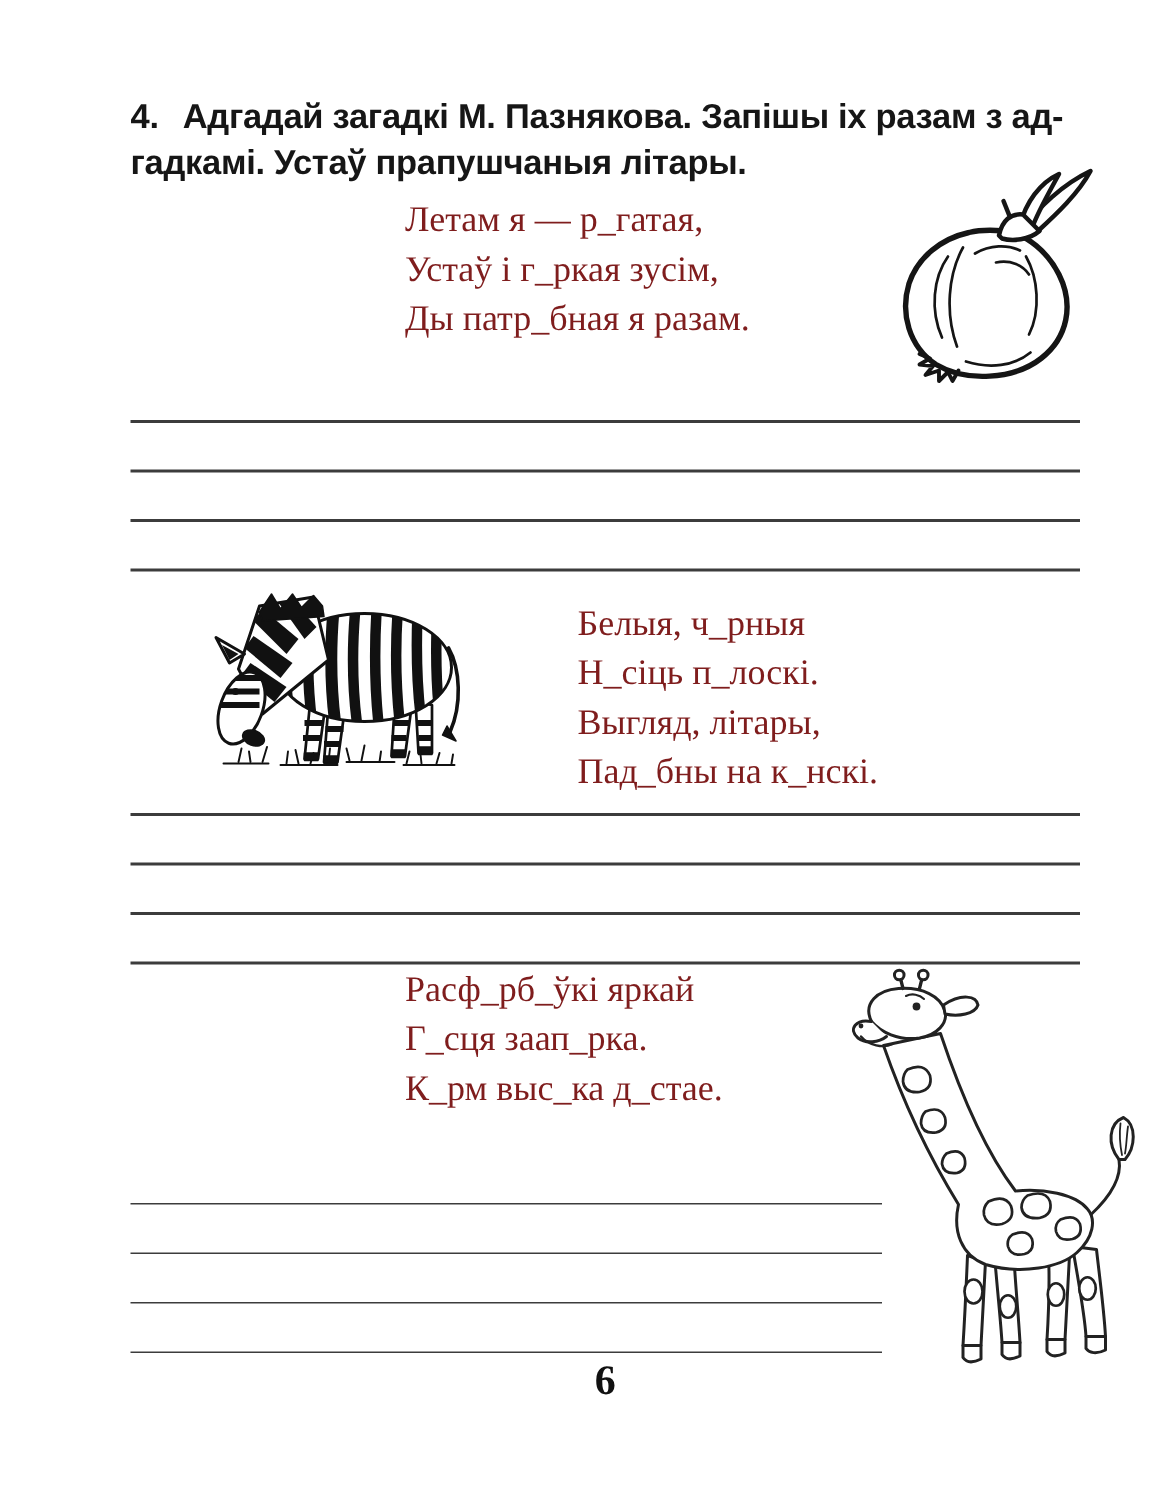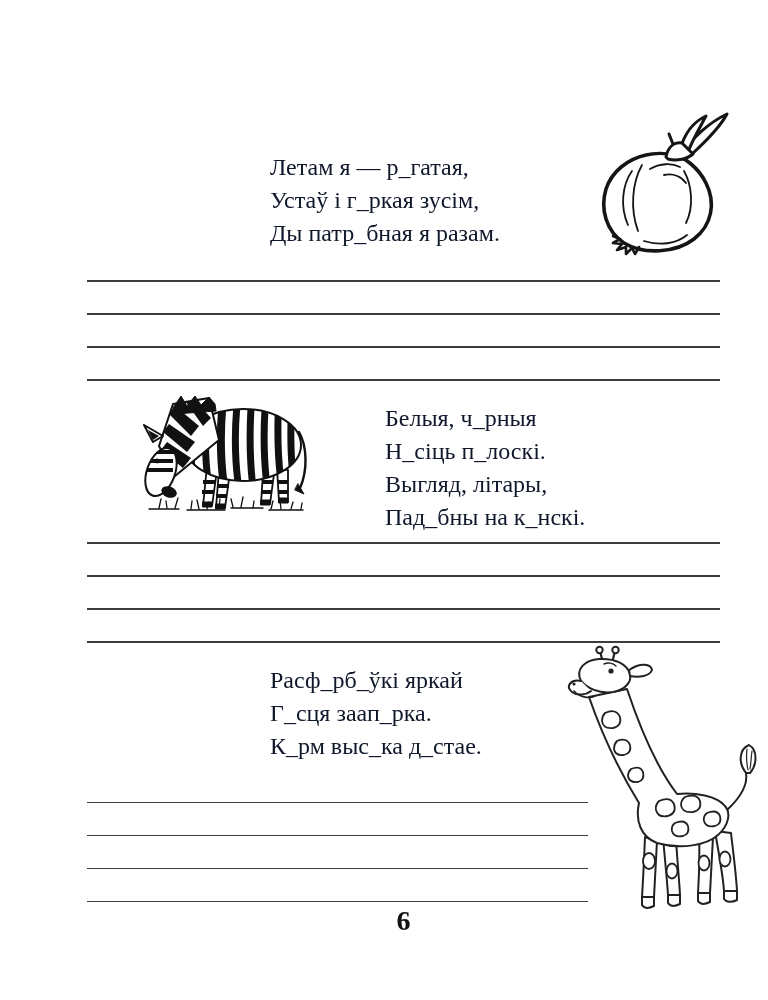--- a/index.html
+++ b/index.html
@@ -7,40 +7,44 @@
     position:relative;width:768px;height:1000px;background:#ffffff;
     font-family:"Liberation Serif",serif;color:#1b1b1b;overflow:hidden;
   }
   .task{
     position:absolute;left:87px;top:62px;width:648px;
     font-family:"Liberation Sans",sans-serif;font-weight:700;
     font-size:23px;line-height:31px;letter-spacing:-0.2px;color:#161616;
   }
   .task-line{white-space:nowrap;}
   .task-num{display:inline-block;margin-right:16px;}
-  .riddle{position:absolute;font-size:24px;line-height:33px;white-space:nowrap;color:#0f172a;margin-top:20px;}
+  .riddle{position:absolute;font-size:24px;line-height:33px;white-space:nowrap;color:#7f1d1d;}
   #riddle-1{left:270px;top:131px;}
-  #riddle-2{left:385px;top:382px;}
+  #riddle-2{left:385px;top:400px;}
   #riddle-3{left:270px;top:644px;}
   .rule{position:absolute;left:87px;width:633px;height:0;border-top:2px solid #3c3c3c;}
   .rule.short{width:501px;border-top-width:1.6px;}
   .illus{position:absolute;}
   #onion-art{left:580px;top:109px;}
   #zebra-art{left:115px;top:388px;}
   #giraffe-art{left:547px;top:645px;}
   .pagenum{
     position:absolute;left:87px;top:905px;width:633px;text-align:center;
     font-family:"Liberation Serif",serif;font-weight:700;font-size:28px;color:#111;
   }
 </style>
 </head>
 <body>
 
 <div class="page">
 
+  <div class="task">
+    <div class="task-line"><span class="task-num">4.</span><span>Адгадай загадкі М. Пазнякова. Запішы іх разам з ад-</span></div>
+    <div class="task-line">гадкамі. Устаў прапушчаныя літары.</div>
+  </div>
 
   <div class="riddle" id="riddle-1">
     <div>Летам я — р_гатая,</div>
     <div>Устаў і г_ркая зусім,</div>
     <div>Ды патр_бная я разам.</div>
   </div>
 
   <svg class="illus" id="onion-art" width="155" height="152" viewBox="0 0 155 152" fill="none" stroke="#151515" stroke-linecap="round" stroke-linejoin="round">
     <path d="M103,42 C112,30 128,14 147,5 C139,20 124,34 112,45" fill="#ffffff" stroke-width="3"></path>
     <path d="M100,41 C104,26 113,13 126,7 C119,20 112,32 108,43" fill="#ffffff" stroke-width="3"></path>

